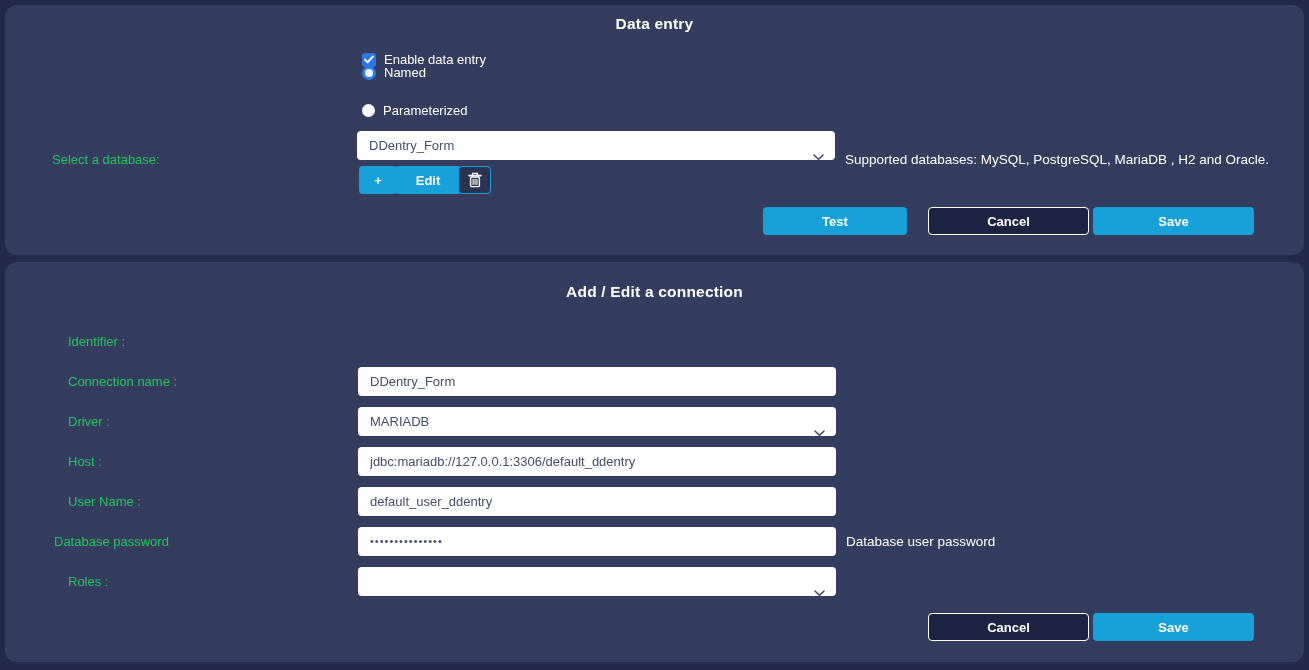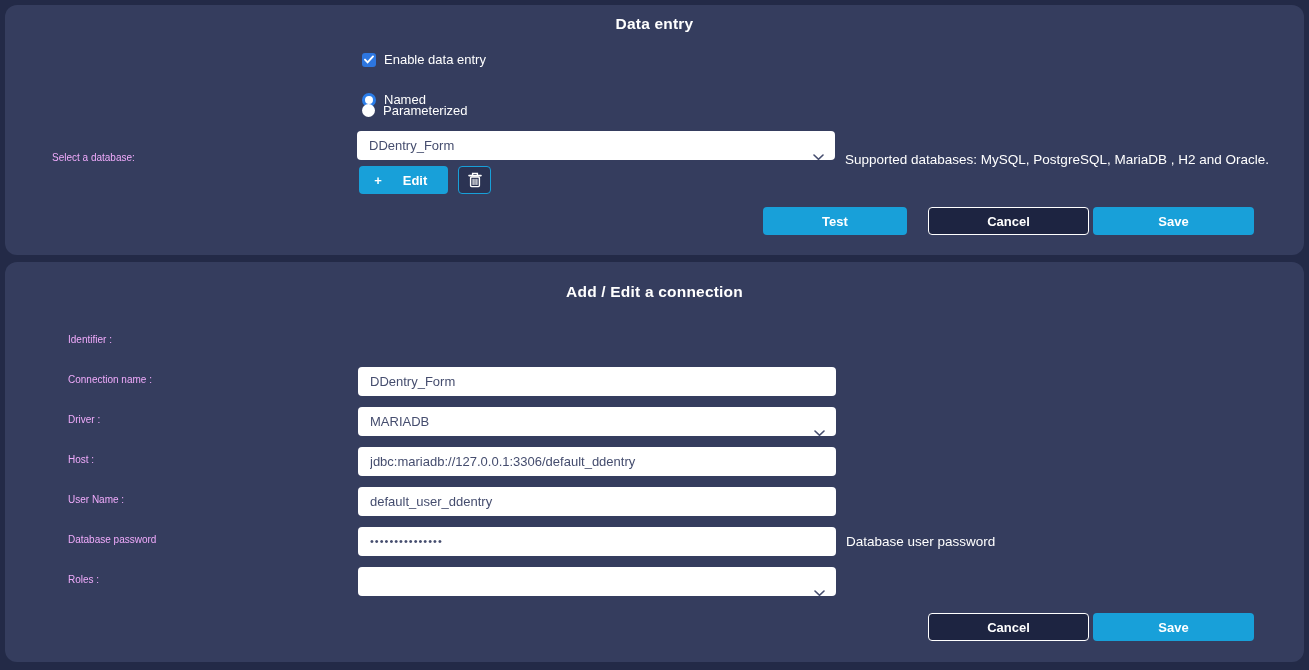--- a/index.html
+++ b/index.html
@@ -20,21 +20,21 @@
     width:14px;height:14px;border-radius:3px;background:#2d76e0;
     display:inline-flex;align-items:center;justify-content:center;flex:0 0 auto;cursor:pointer;
   }
   .radio-on{
     width:14px;height:14px;border-radius:50%;background:#ffffff;
     border:3.5px solid #2b7de9;box-sizing:border-box;flex:0 0 auto;cursor:pointer;
   }
   .radio-off{
     width:13px;height:13px;border-radius:50%;background:#ffffff;flex:0 0 auto;cursor:pointer;
   }
-  .field-label{position:absolute;color:#f0abfc;font-size:10px;white-space:nowrap;}
+  .field-label{position:absolute;color:#22c55e;font-size:13px;white-space:nowrap;}
   .note-text{position:absolute;color:#ffffff;font-size:13.5px;white-space:nowrap;}
   .text-input{
     position:absolute;width:478px;height:29px;box-sizing:border-box;
     border:none;border-radius:4px;background:#ffffff;color:#454d6e;
     font-size:13px;padding:0 12px;font-family:inherit;outline:none;
   }
   .text-input:disabled,.text-input.disabled{
     background:#bcbcbc;color:#70768a;border:1px solid #a8a8a8;
   }
   .select-box{
@@ -65,21 +65,21 @@
     <span class="checkbox">
       <span style="display:inline-flex">
         <svg width="10" height="9" viewBox="0 0 10 9">
             <path d="M1 4.6l2.6 2.7L9 1.4" fill="none" stroke="#fff" stroke-width="1.9" stroke-linecap="round"></path>
           </svg>
       </span>
     </span>
     <span>Enable data entry</span>
   </div>
 
-  <div class="ctl-row" style="left:351px;top:87px">
+  <div class="ctl-row" style="left:351px;top:60px">
     <span class="radio-on"></span>
     <span>Named</span>
   </div>
 
   <div class="ctl-row" style="left:351px;top:98px">
     <span class="radio-off"></span>
     <span>Parameterized</span>
   </div>
 
   <div class="field-label" style="left:47px;top:147px">Select a database:</div>
@@ -87,21 +87,21 @@
   <div class="select-box" style="left:352px;top:126px">
     <span>DDentry_Form</span>
     <span class="chev">
       <svg width="11" height="7" viewBox="0 0 11 7">
           <path d="M1 1l4.5 4.3L10 1" fill="none" stroke="#454d6e" stroke-width="1.6" stroke-linecap="round"></path>
         </svg>
     </span>
   </div>
 
   <button class="btn btn-blue" style="left:354px;top:161px;width:38px">+</button>
-  <button class="btn btn-blue" style="left:377px;top:161px;width:66px">Edit</button>
+  <button class="btn btn-blue" style="left:390px;top:161px;width:66px">Edit</button>
   <button class="btn btn-outline" style="left:453px;top:161px;width:33px">
     <span style="display:inline-flex">
       <svg width="14" height="16" viewBox="0 0 14 16">
         <path d="M1 3.6h12" stroke="#fff" stroke-width="1.6" stroke-linecap="round"></path>
         <path d="M4.6 3.2V1.4h4.8v1.8" stroke="#fff" stroke-width="1.4" fill="none"></path>
         <rect x="2.6" y="5" width="8.8" height="9.6" rx="1" fill="none" stroke="#fff" stroke-width="1.4"></rect>
         <path d="M5.1 7.2v5.2M7 7.2v5.2M8.9 7.2v5.2" stroke="#fff" stroke-width="1.1" stroke-linecap="round"></path>
       </svg>
     </span>
   </button>
@@ -130,21 +130,21 @@
         </svg>
     </span>
   </div>
 
   <div class="field-label" style="left:63px;top:192px">Host :</div>
   <input class="text-input" style="left: 353px; top: 185px;" value="jdbc:mariadb://127.0.0.1:3306/default_ddentry">
 
   <div class="field-label" style="left:63px;top:232px">User Name :</div>
   <input class="text-input" style="left: 353px; top: 225px;" value="default_user_ddentry">
 
-  <div class="field-label" style="left:63px;top:272px">Database password</div>
+  <div class="field-label" style="left:49px;top:272px">Database password</div>
   <input class="text-input pw-text" style="left: 353px; top: 265px;" value="•••••••••••••••">
   <div class="note-text" style="left:841px;top:272px">Database user password</div>
 
   <div class="field-label" style="left:63px;top:312px">Roles :</div>
   <div class="select-box" style="left:353px;top:305px">
     <span></span>
     <span class="chev">
       <svg width="11" height="7" viewBox="0 0 11 7">
           <path d="M1 1l4.5 4.3L10 1" fill="none" stroke="#454d6e" stroke-width="1.6" stroke-linecap="round"></path>
         </svg>

